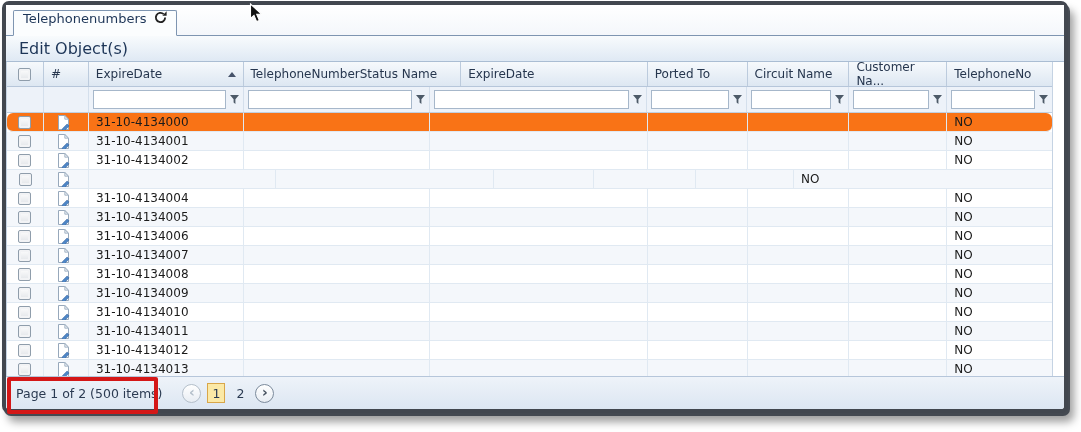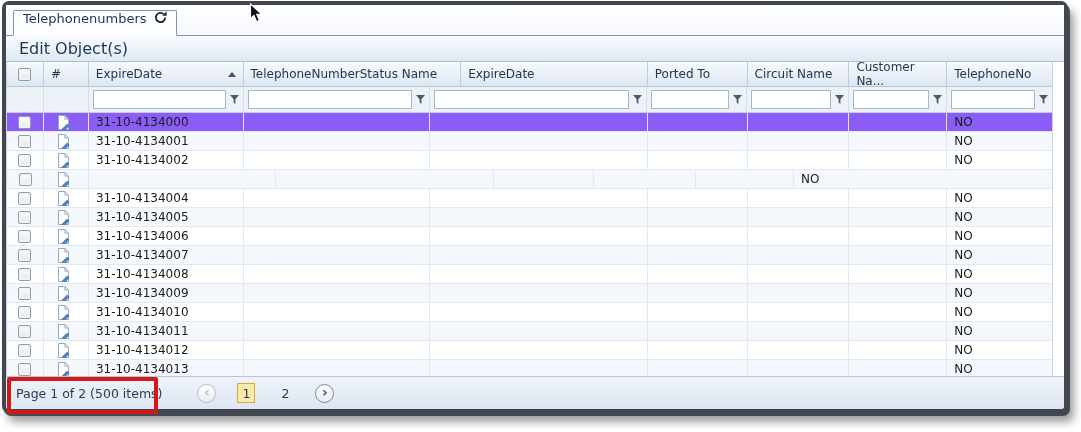--- a/index.html
+++ b/index.html
@@ -44,21 +44,21 @@
   .filter-row { display:flex; height:26px; background:#edf2f9; border-bottom:1px solid #c0cfe0; }
   .fcell { display:flex; align-items:center; gap:4px; padding:0 4px; border-right:1px solid #d4dfec; }
   .fcell:last-child { border-right:none; }
   .filter-input { flex:1 1 auto; min-width:0; height:19px; border:1px solid #a6b7ca; background:#fff;
                   font-size:11px; padding:0 3px; outline:none; }
   .funnel { display:inline-flex; flex:0 0 auto; cursor:pointer; }
 
   .rows { background:#fff; }
   .row { display:flex; height:19px; background:#fff; border-bottom:1px solid #e0e9f2; cursor:default; }
   .row.alt { background:#f4f7fb; }
-  .row.selected { background:#8b5cf6; }
+  .row.selected { background:#f97316;border-radius:6px; }
   .cell { display:flex; align-items:center; padding:0 7px; font-size:12px; color:#1b1b1b;
           border-right:1px solid #e0e9f2; overflow:hidden; white-space:nowrap; }
   .cell:last-child { border-right:none; }
   .cell.icon-cell { justify-content:flex-start; padding-left:13px; }
 
   
   .c0 { width:37px; justify-content:center; padding:0; }
   .c1 { width:45px; }
   .c2 { width:155px; }
   .c3 { width:187px; }
@@ -66,21 +66,21 @@
   .c5 { width:100px; }
   .c6 { width:102px; }
   .c7 { width:98px; }
   .c8 { width:105px; }
 
   .checkbox { width:13px; height:13px; border:1px solid #8f9dab; border-radius:2px;
               background:linear-gradient(#fdfdfd,#e2e5e9); box-shadow:inset 0 0 0 2px #f2f3f5; cursor:pointer; }
 
   
   .pager { flex:0 0 auto; height:29px; background:linear-gradient(#eef3f9,#dce6f2);
-           border-top:1px solid #b6c6da; display:flex; align-items:center; gap:21px; padding:16px 10px;
+           border-top:1px solid #b6c6da; display:flex; align-items:center; gap:6px; padding:16px 10px;
            border-radius:0 0 3px 3px; }
   .pager-summary { font-size:12.5px; color:#2b3b52; margin-right:14px; }
   .nav-circle { width:19px; height:19px; border-radius:50%; border:1px solid #7c8b9c;
                 background:linear-gradient(#ffffff,#e8edf3); display:flex; align-items:center;
                 justify-content:center; cursor:pointer; }
   .nav-circle.disabled { border-color:#b4bfca; cursor:default; }
   .chev { font-size:14px; line-height:1; color:#44505e; font-weight:bold; margin-top:-2px; }
   .nav-circle.disabled .chev { color:#b4bfca; }
   .page { min-width:18px; height:20px; display:flex; align-items:center; justify-content:center;
           font-size:12.5px; color:#2b3b52; padding:0 4px; cursor:pointer; }

